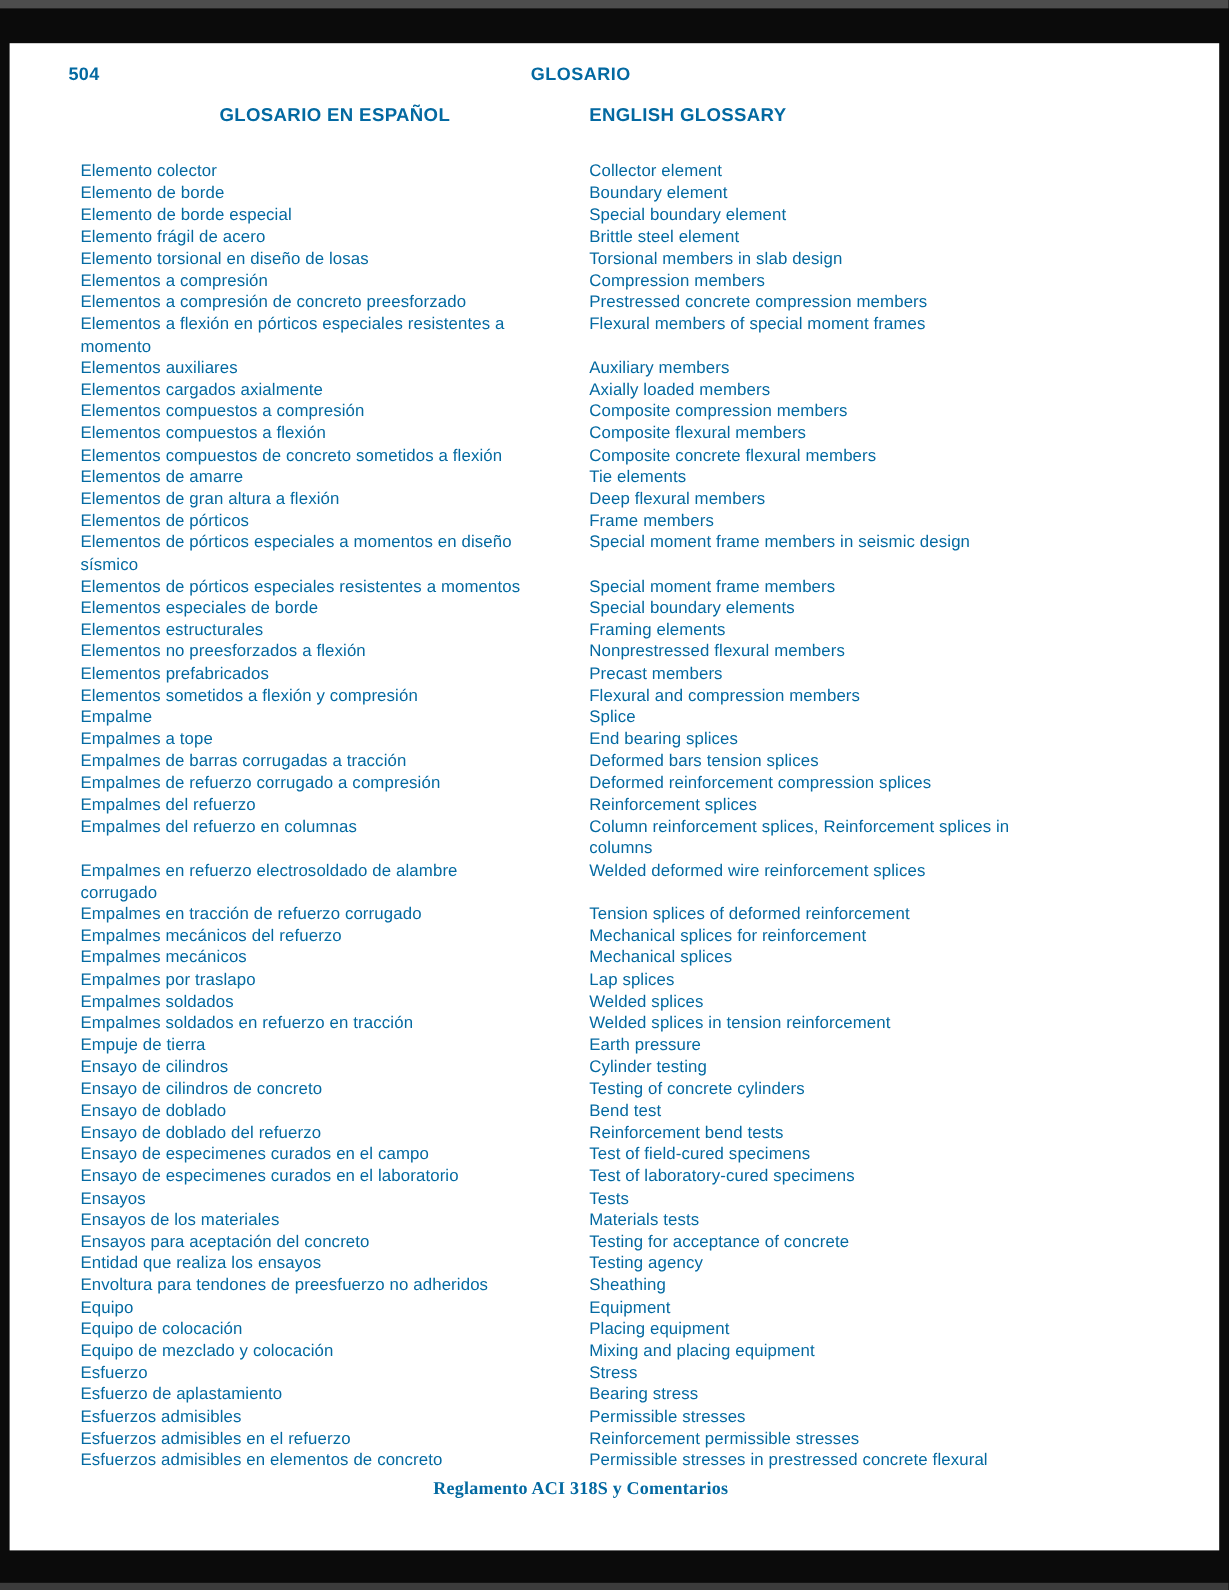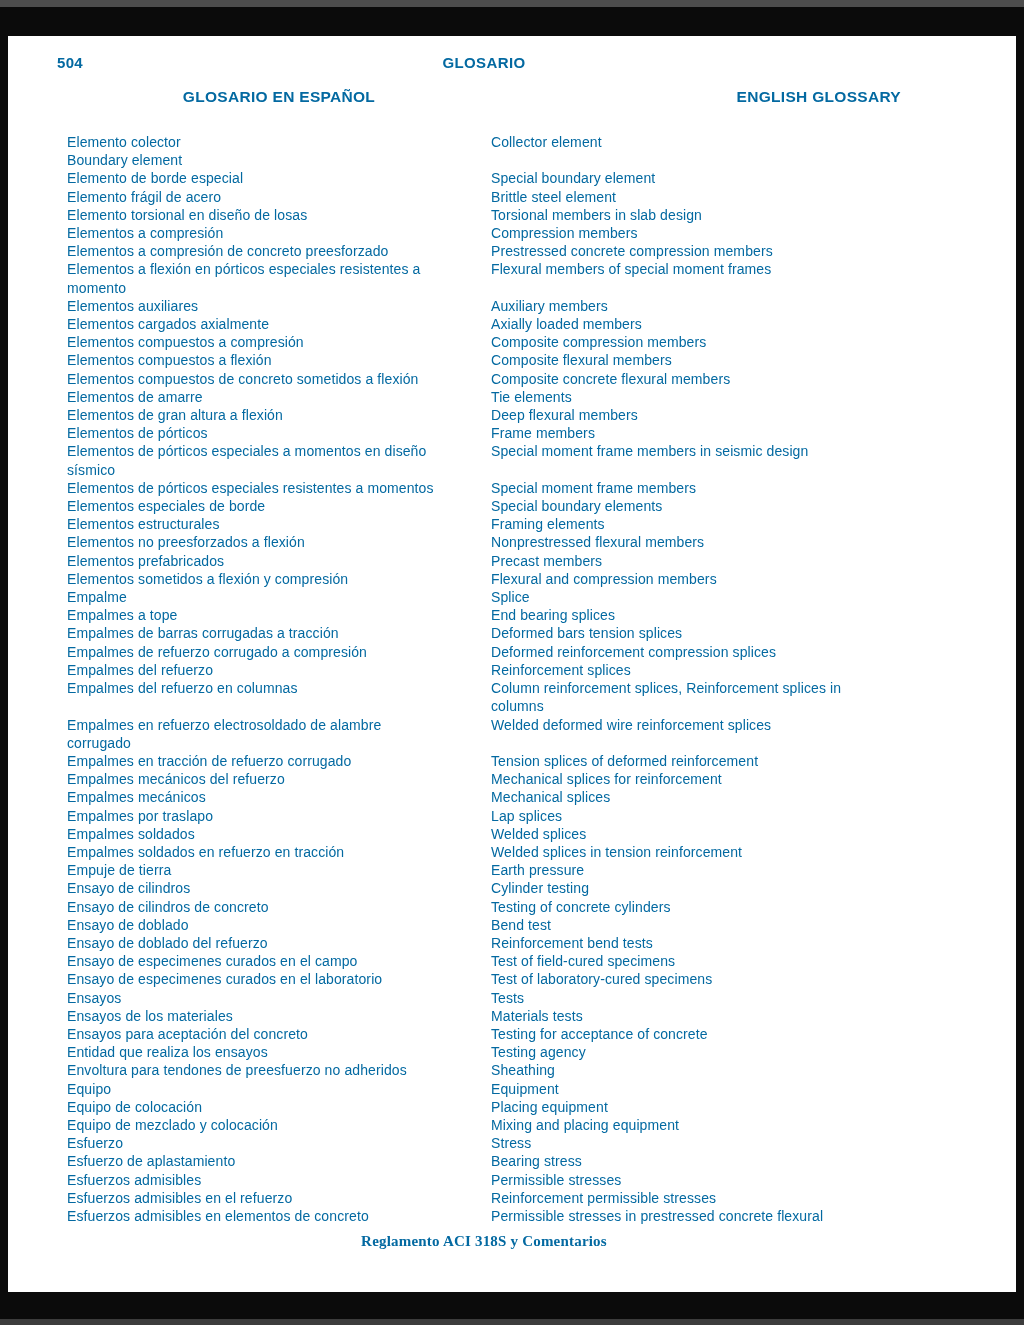--- a/index.html
+++ b/index.html
@@ -62,21 +62,21 @@
     text-align: center;
     font-size: 15.5px;
     font-weight: bold;
     letter-spacing: 0.3px;
   }
   .col-title-en {
     position: absolute;
     top: 52px;
     left: 483px;
     width: 410px;
-    text-align: right;
+    text-align: left;
     font-size: 15.5px;
     font-weight: bold;
     letter-spacing: 0.3px;
   }
   .glossary {
     position: absolute;
     top: 97px;
     left: 59px;
     right: 8px;
   }
@@ -122,20 +122,21 @@
     <div class="col-title-es">GLOSARIO EN ESPAÑOL</div>
 
     <div class="col-title-en">ENGLISH GLOSSARY</div>
 
     <div class="glossary" id="glossary">
         <div class="entry-row">
           <div class="es">Elemento colector</div>
           <div class="en">Collector element</div>
         </div>
         <div class="entry-row">
+          <div class="es">Elemento de borde</div>
           <div class="en">Boundary element</div>
         </div>
         <div class="entry-row">
           <div class="es">Elemento de borde especial</div>
           <div class="en">Special boundary element</div>
         </div>
         <div class="entry-row">
           <div class="es">Elemento frágil de acero</div>
           <div class="en">Brittle steel element</div>
         </div>

